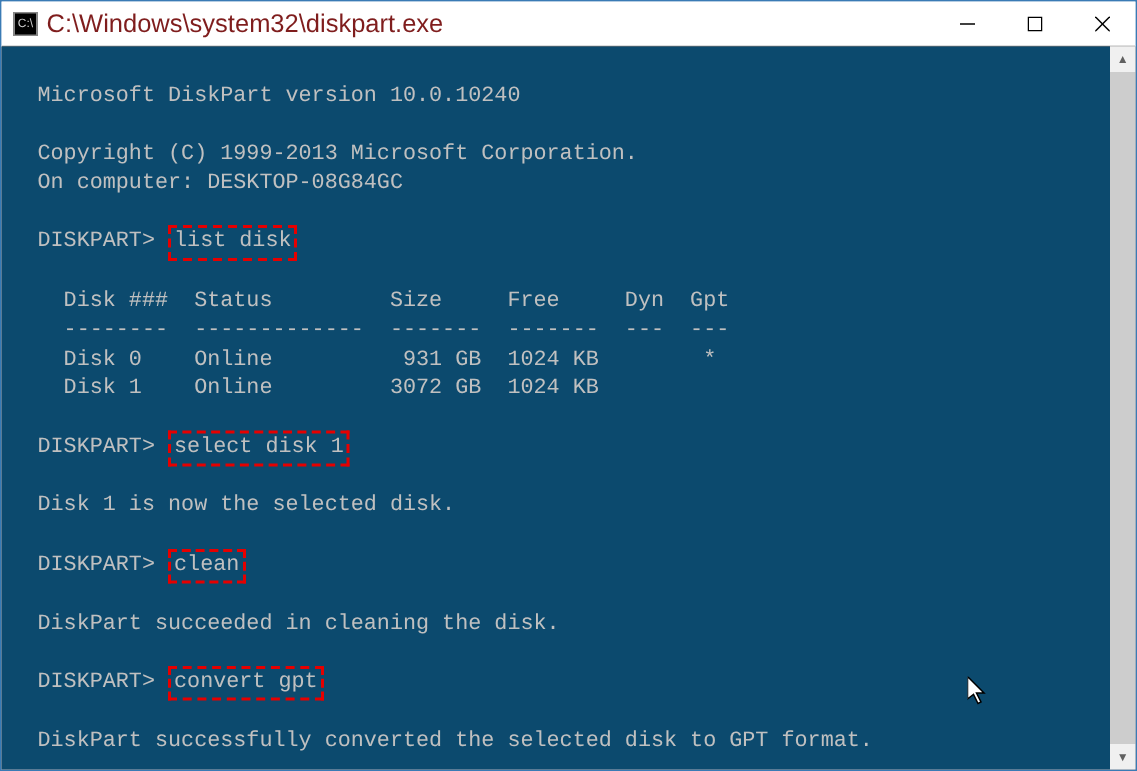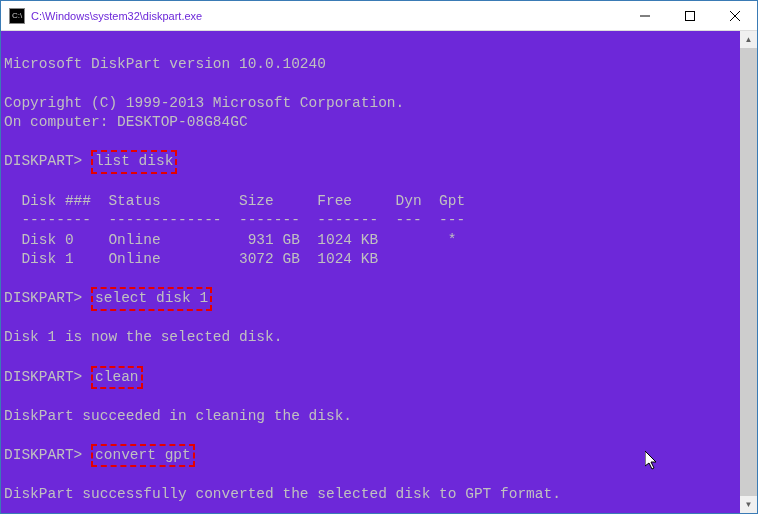--- a/index.html
+++ b/index.html
@@ -25,22 +25,22 @@
       background: #000;
       border: 1px solid #888;
       margin-right: 6px;
       display: inline-flex;
       align-items: center;
       justify-content: center;
       font-size: 8px;
       color: #ccc;
     }
     .title-text {
-      font-size: 11px;
-      color: #6d28d9;
+      font-size: 17px;
+      color: #7f1d1d;
       flex: 1;
     }
     .window-controls {
       display: flex;
       height: 100%;
     }
     .win-btn {
       width: 45px;
       height: 100%;
       display: flex;
@@ -51,26 +51,26 @@
       cursor: pointer;
     }
     .win-btn svg { width: 10px; height: 10px; }
     .content-wrap {
       display: flex;
       height: calc(100% - 30px);
       background: #000;
     }
     .terminal {
       flex: 1;
-      background: #6d28d9;
+      background: #0c4a6e;
       color: #c0c0c0;
       font-family: 'Consolas', 'Courier New', monospace;
       font-size: 14.5px;
       line-height: 1.35;
-      padding: 4px 3px;
+      padding: 4px 24px;
       white-space: pre;
       overflow: hidden;
       position: relative;
     }
     .scrollbar {
       width: 17px;
       background: #f0f0f0;
       position: relative;
     }
     .scrollbar-arrow {

